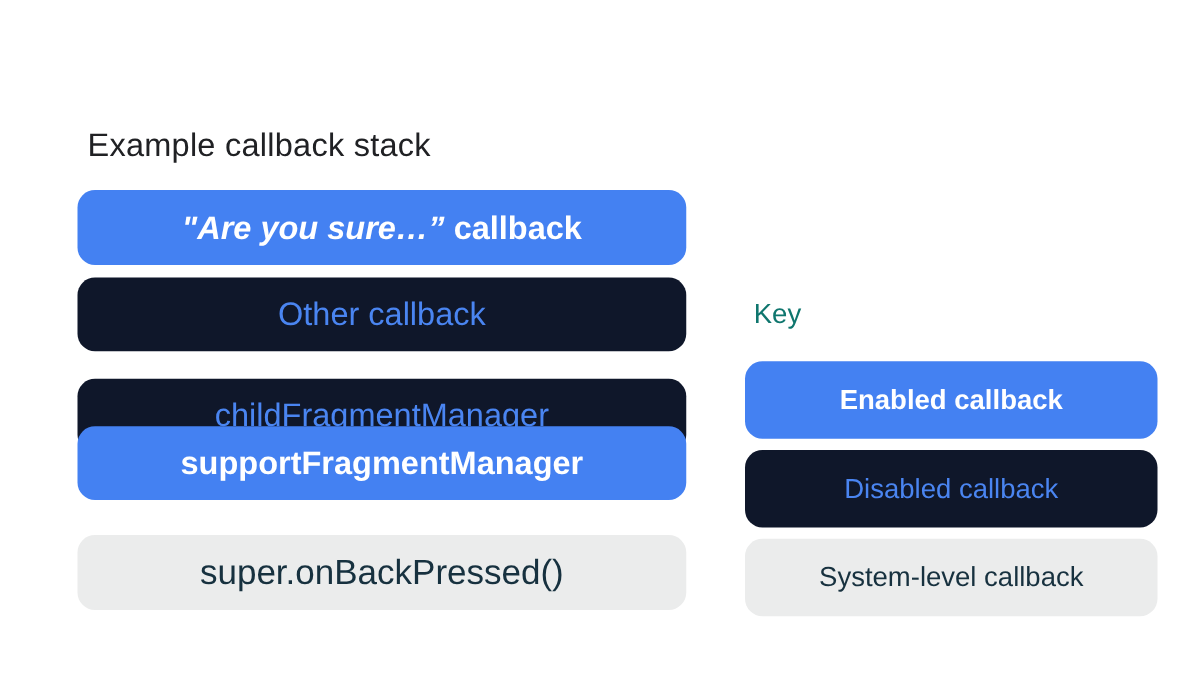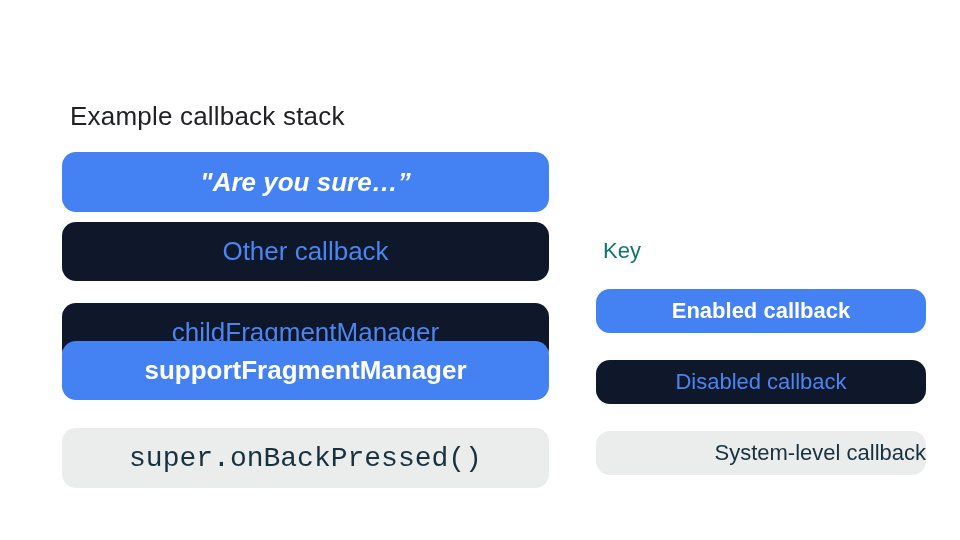--- a/index.html
+++ b/index.html
@@ -46,31 +46,31 @@
   .stack-box {
     left: 62px;
     width: 487px;
     height: 60px;
     font-size: 26px;
   }
   .stack-1 { top: 152px; }
   .stack-2 { top: 222px; height: 59px; }
   .stack-3 { top: 303px; height: 59px; }
   .stack-4 { top: 341px; height: 59px; }
-  .stack-5 { top: 428px; font-size: 28px; font-family: Liberation Mono, monospace; }
+  .stack-5 { top: 428px; font-size: 28px; }
   
   .key-box {
     left: 596px;
     width: 330px;
-    height: 44px;
+    height: 62px;
     font-size: 22px;
   }
   .key-1 { top: 289px; }
   .key-2 { top: 360px; }
-  .key-3 { top: 431px; justify-content: flex-end; }
+  .key-3 { top: 431px; }
   
   .type-enabled {
     background: #4481F2;
     color: #ffffff;
     font-weight: 700;
   }
   .type-disabled {
     background: #0f172a;
     color: #4A85F1;
     font-weight: 400;
@@ -85,21 +85,21 @@
   }
 </style>
 </head>
 <body>
 
 <div class="canvas">
 
   <div class="page-title">Example callback stack</div>
 
   <div class="box stack-box stack-1 type-enabled">
-    <span class="italic-seg">"Are you sure…”</span>
+    <span class="italic-seg">"Are you sure…”</span><span> callback</span>
   </div>
 
   <div class="box stack-box stack-2 type-disabled">
     <span>Other callback</span>
   </div>
 
   <div class="box stack-box stack-3 type-disabled">
     <span>childFragmentManager</span>
   </div>
 

